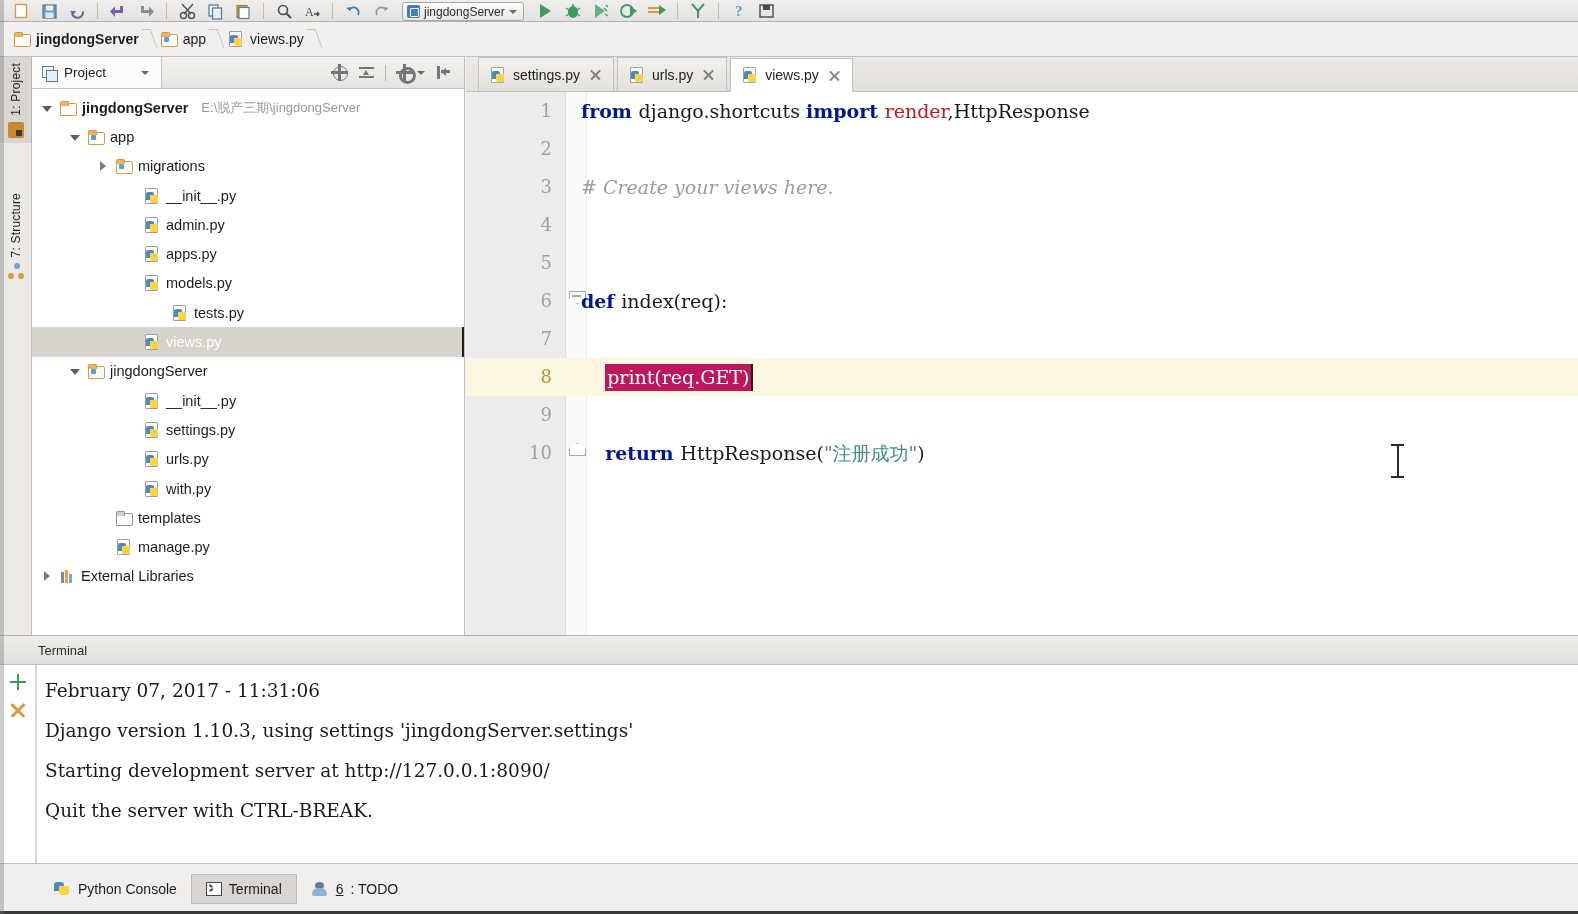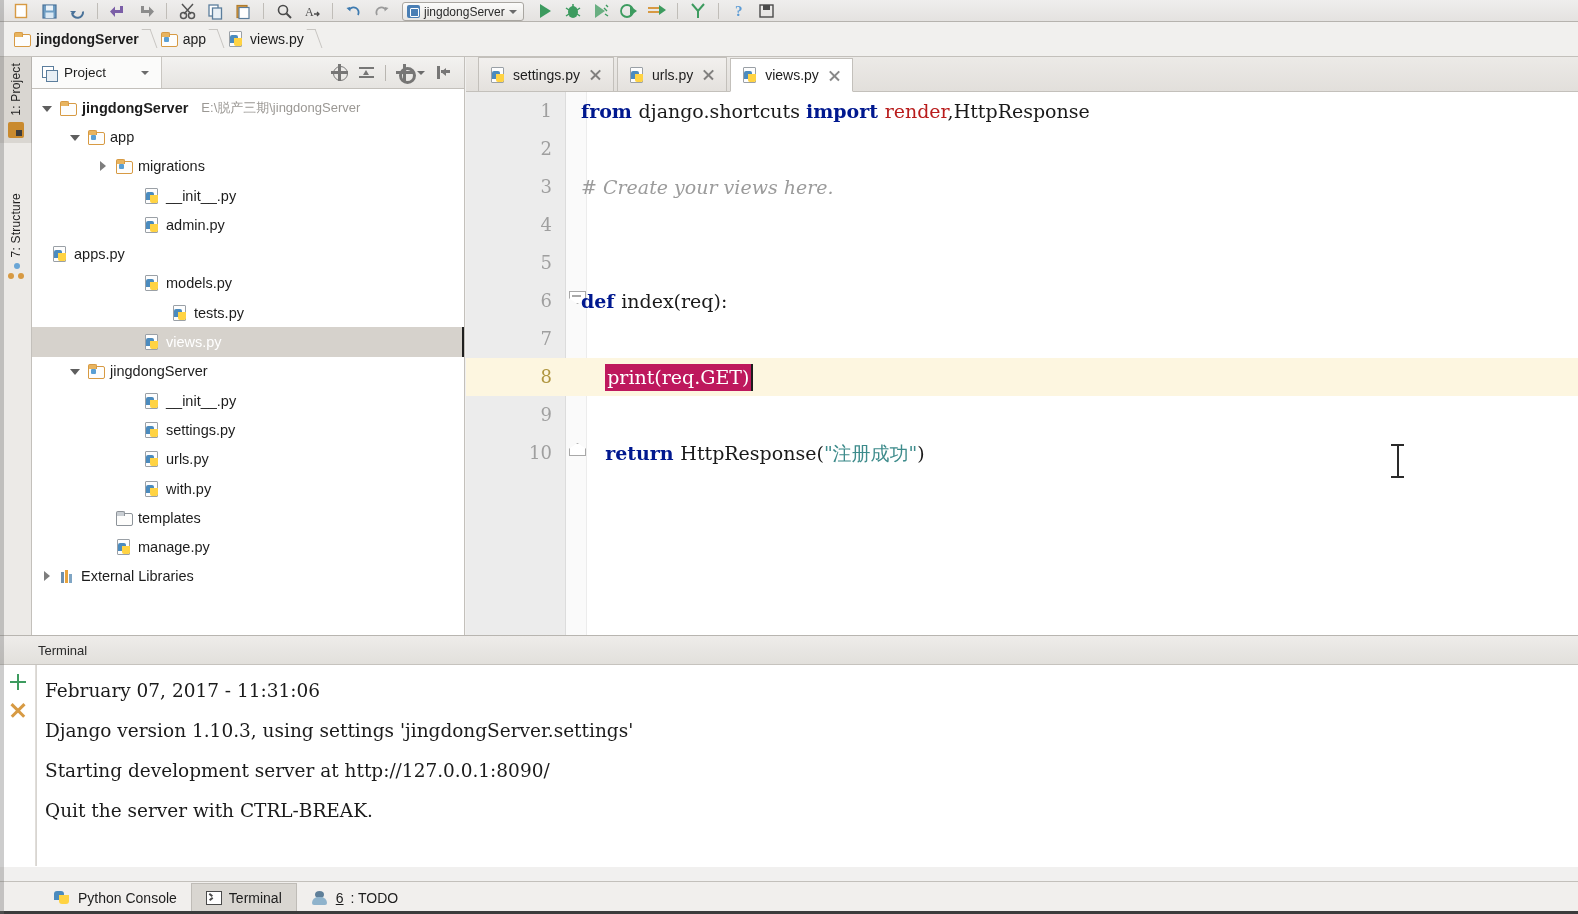--- a/index.html
+++ b/index.html
@@ -288,21 +288,21 @@
   .ic-x::before,.ic-x::after{content:"";position:absolute;left:0;top:8px;width:18px;height:2.6px;background:#d79a43;}
   .ic-x::before{transform:rotate(45deg);} .ic-x::after{transform:rotate(-45deg);}
   .termtext {
     flex: 1; padding: 6px 0 0 8px; border-left: 1px solid #d8d5d1;
     font-family: "DejaVu Serif", "Liberation Serif", serif;
     font-size: 18.5px; color: #1b1b1b; line-height: 40px; white-space: pre;
   }
 
   
   .statusbar {
-    position: absolute; bottom: 0; left: 0; width: 1578px; height: 33px;
+    position: absolute; bottom: 0; left: 0; width: 1578px; height: 51px;
     background: #f1efed; border-top: 1px solid #c3c0bb;
     display: flex; align-items: center; padding-left: 40px;
   }
   .sbtab {
     display: flex; align-items: center; gap: 7px; height: 30px; padding: 0 14px;
     font-size: 14px; color: #1d1d1d; white-space: nowrap;
   }
   .sbtab.active { background: #d9d6d1; border: 1px solid #bfbcb7; }
   .ic-pyc { width:17px;height:16px;position:relative;display:inline-block; }
   .ic-pyc .a{position:absolute;left:0;top:1px;width:10px;height:9px;background:#4b8bbe;border-radius:3px 3px 0 0;}
@@ -548,21 +548,21 @@
           <span class="tlabel">__init__.py</span>
         </div>
         <div class="trow" style="padding-left: 92px;">
           <span class="twist"></span>
           <span class="ic-py">
             <i class="pb"></i>
             <i class="pg"></i>
           </span>
           <span class="tlabel">admin.py</span>
         </div>
-        <div class="trow" style="">
+        <div class="trow" style="padding-left: 92px;">
           <span class="twist"></span>
           <span class="ic-py">
             <i class="pb"></i>
             <i class="pg"></i>
           </span>
           <span class="tlabel">apps.py</span>
         </div>
         <div class="trow" style="padding-left: 92px;">
           <span class="twist"></span>
           <span class="ic-py">

